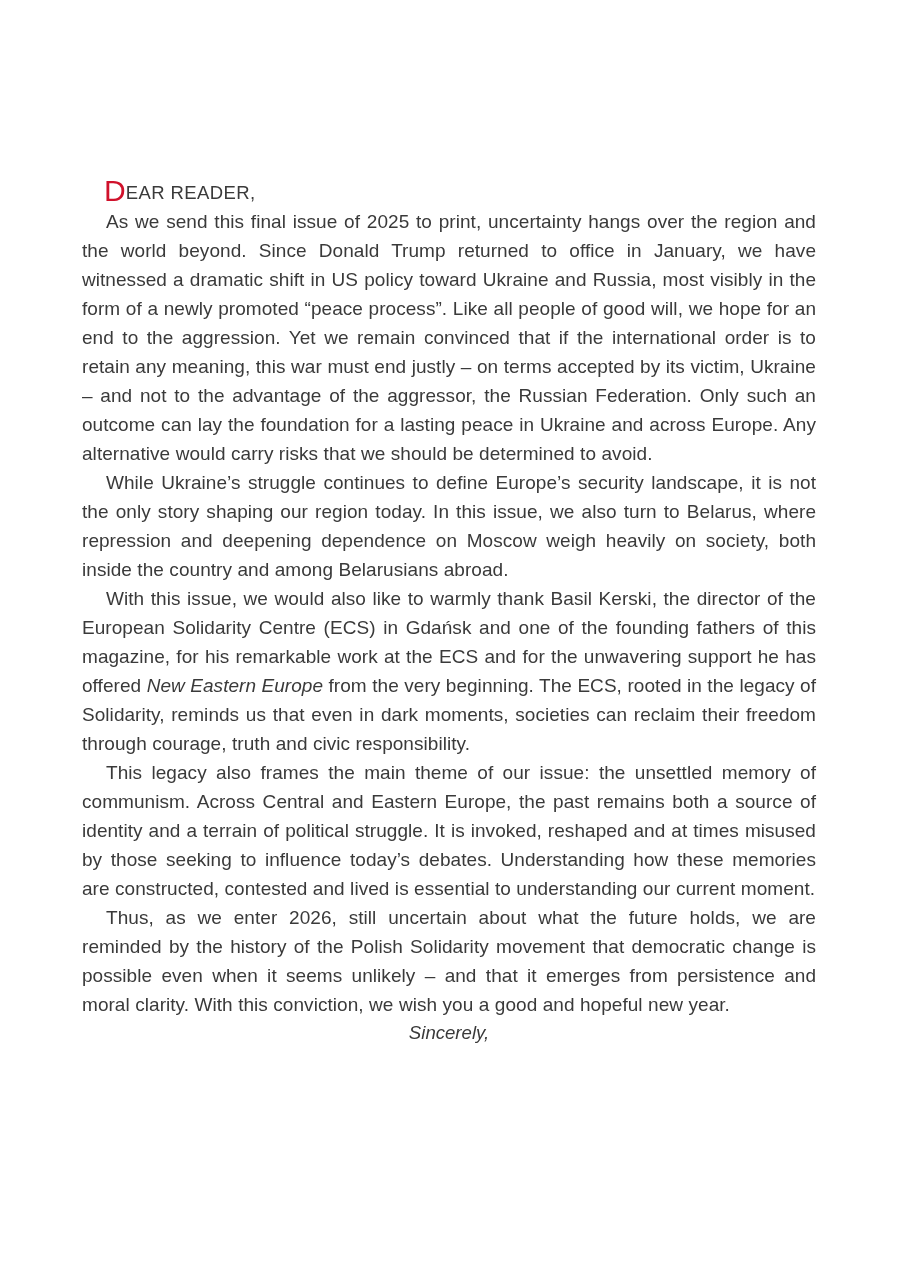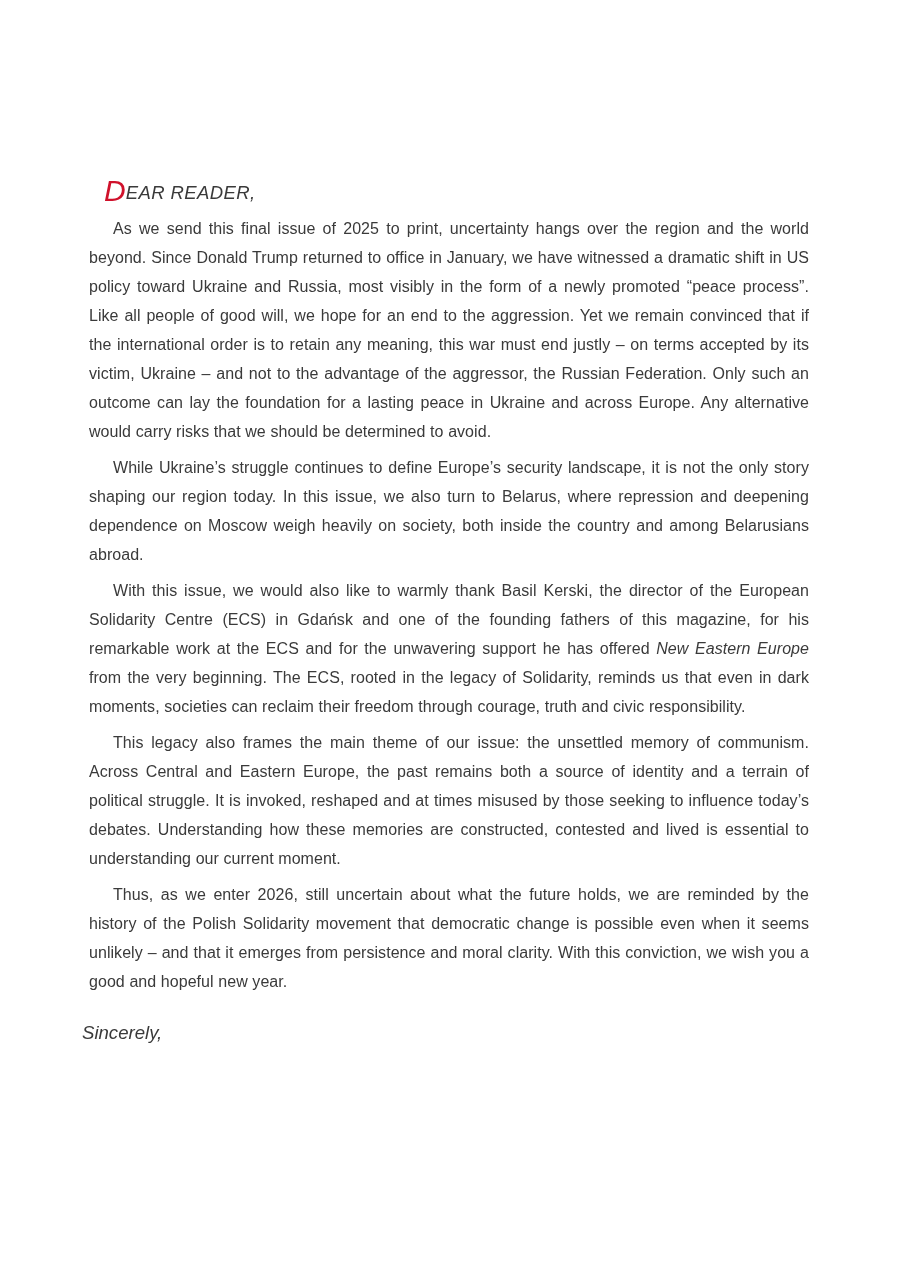--- a/index.html
+++ b/index.html
@@ -30,57 +30,56 @@
   }
 
   .salutation {
     margin: 0 0 0 0;
     padding-left: 22px;
     line-height: 29px;
     color: #3a3a3a;
     font-size: 18.5px;
     letter-spacing: 0.2px;
     white-space: nowrap;
-    font-style: italic;
   }
   .dropcap {
     color: #d0112b;
     font-size: 30px;
     line-height: 29px;
     vertical-align: -2px;
     letter-spacing: 0px;
   }
   .salutation-rest {
     font-size: 18.5px;
     letter-spacing: 0.4px;
   }
 
   p.body-par {
-    margin: 7px;
+    margin: 0;
     text-align: justify;
     text-justify: inter-word;
     text-indent: 24px;
-    font-size: 16px;
+    font-size: 19px;
     line-height: 29px;
     color: #3a3a3a;
     letter-spacing: 0.05px;
     word-spacing: 0.1px;
     hyphens: manual;
   }
 
   p.body-par.first {
     text-indent: 24px;
   }
 
   .sig {
     position: absolute;
     left: 82px;
     top: 1018px;
     width: 734px;
-    text-align: left;
+    text-align: center;
     font-style: italic;
     font-size: 18.6px;
     line-height: 29px;
     color: #3a3a3a;
   }
   .sig div {
     white-space: nowrap;
   }
 
   em.title-italic {

